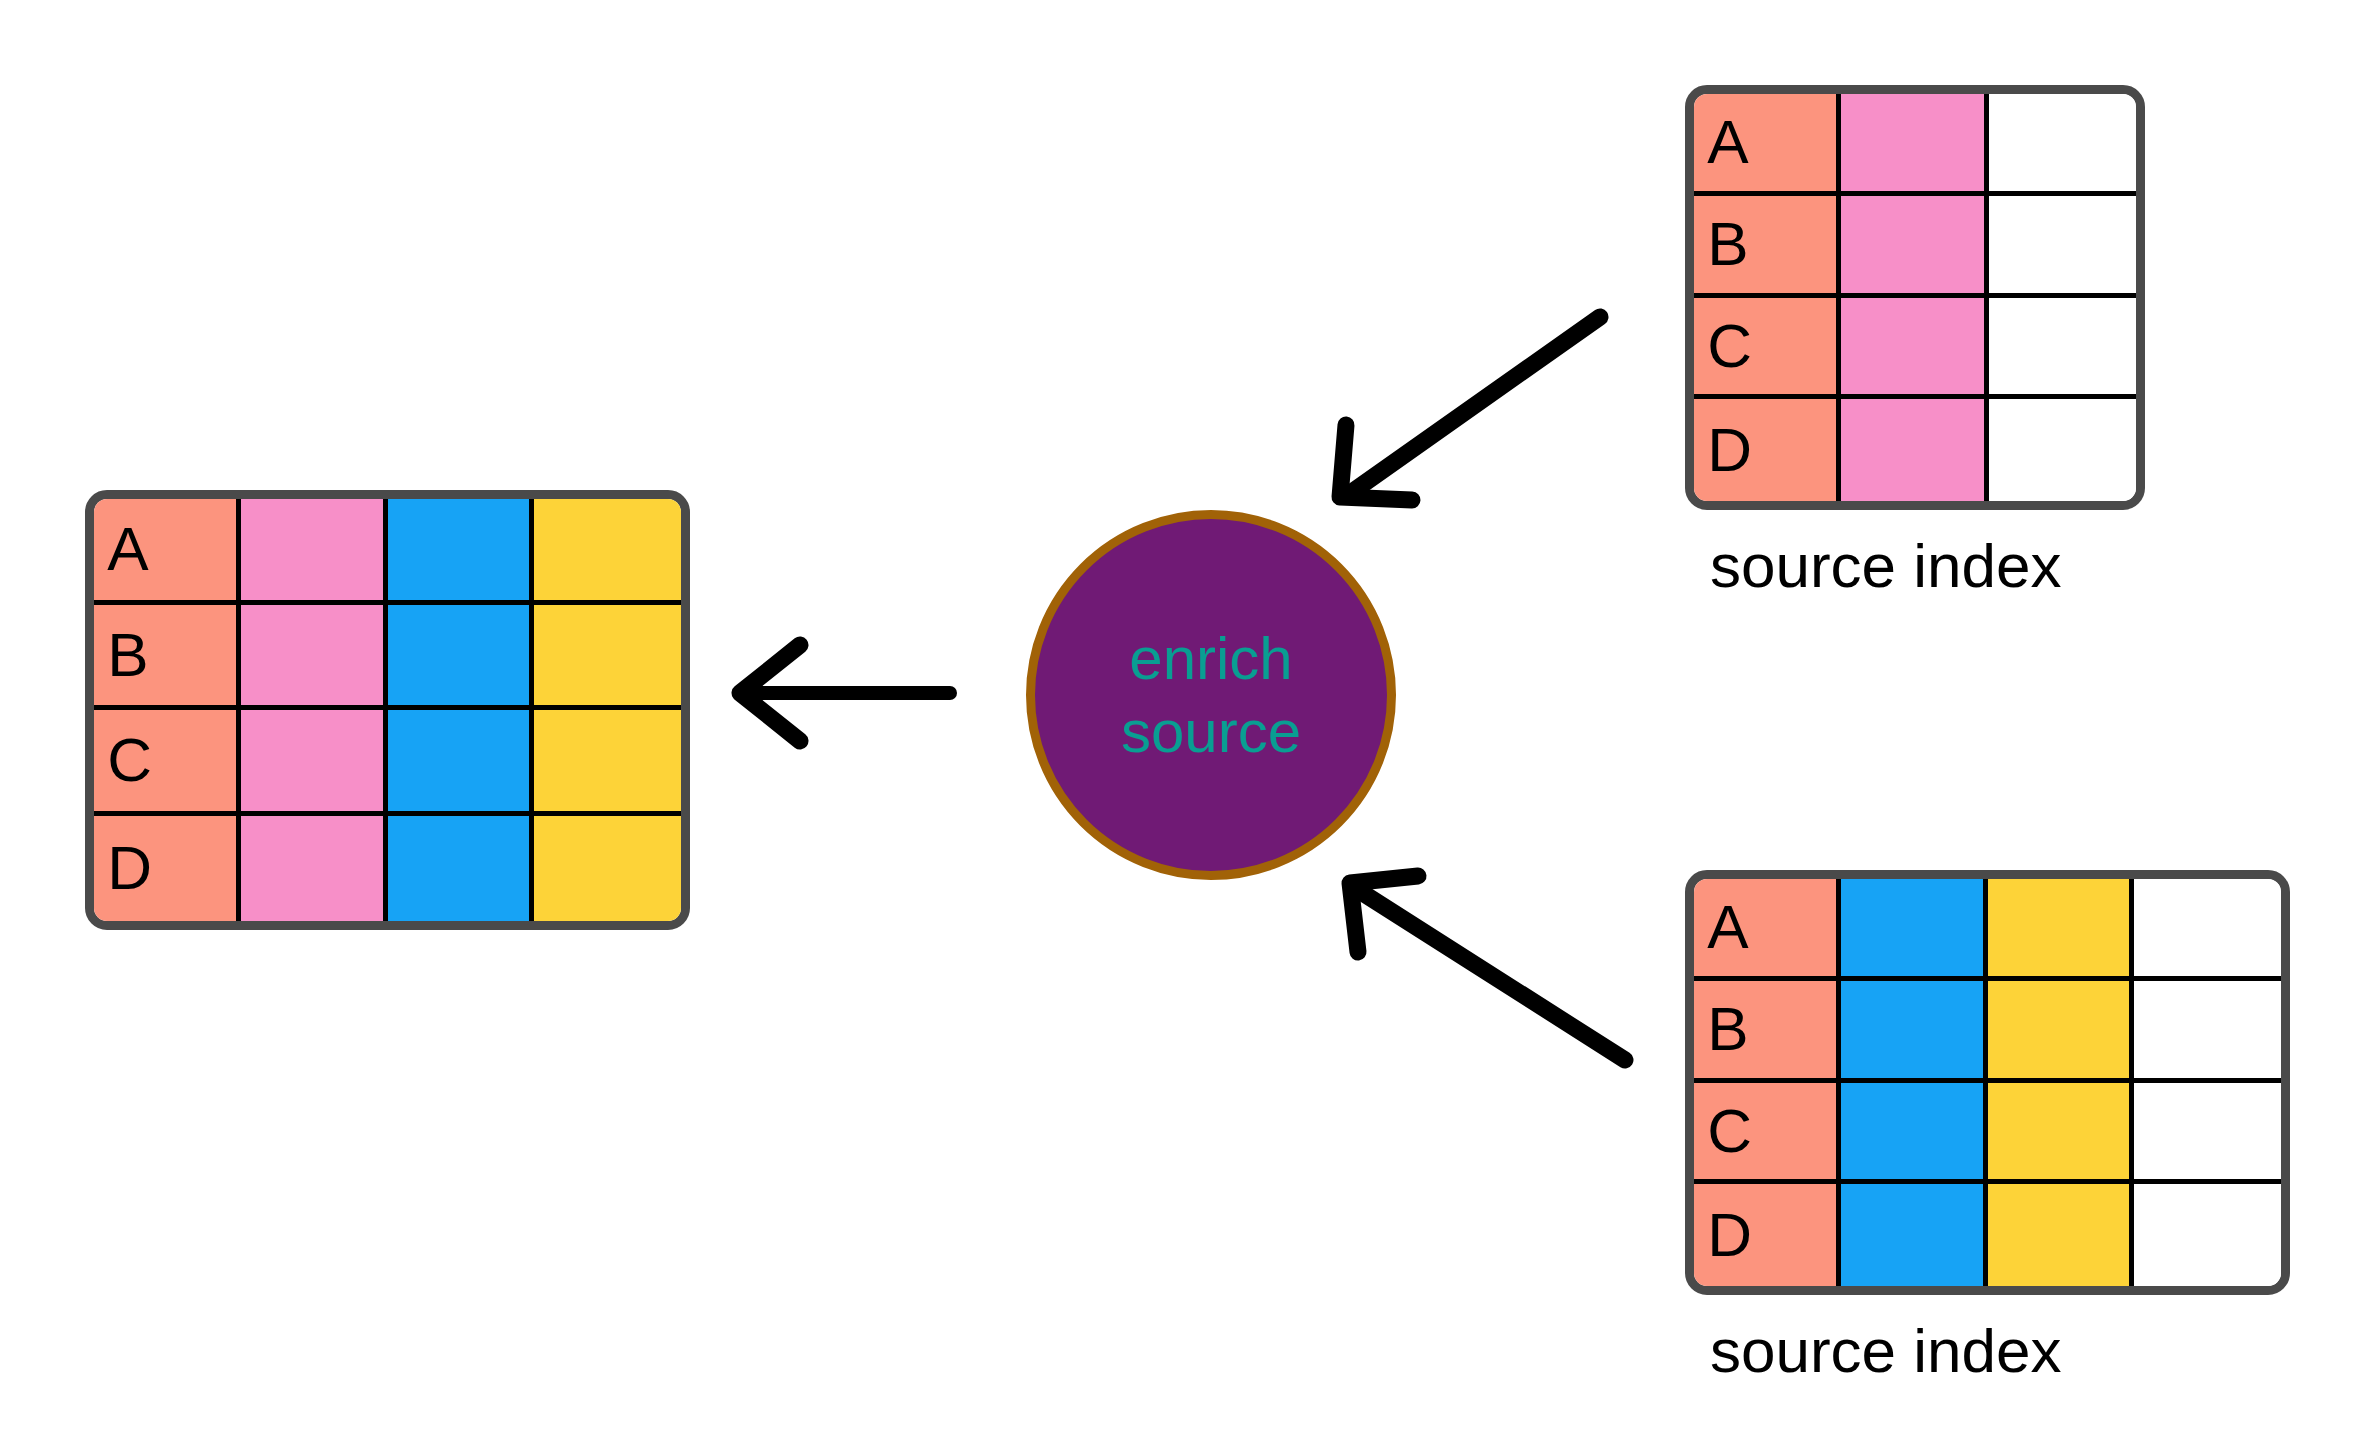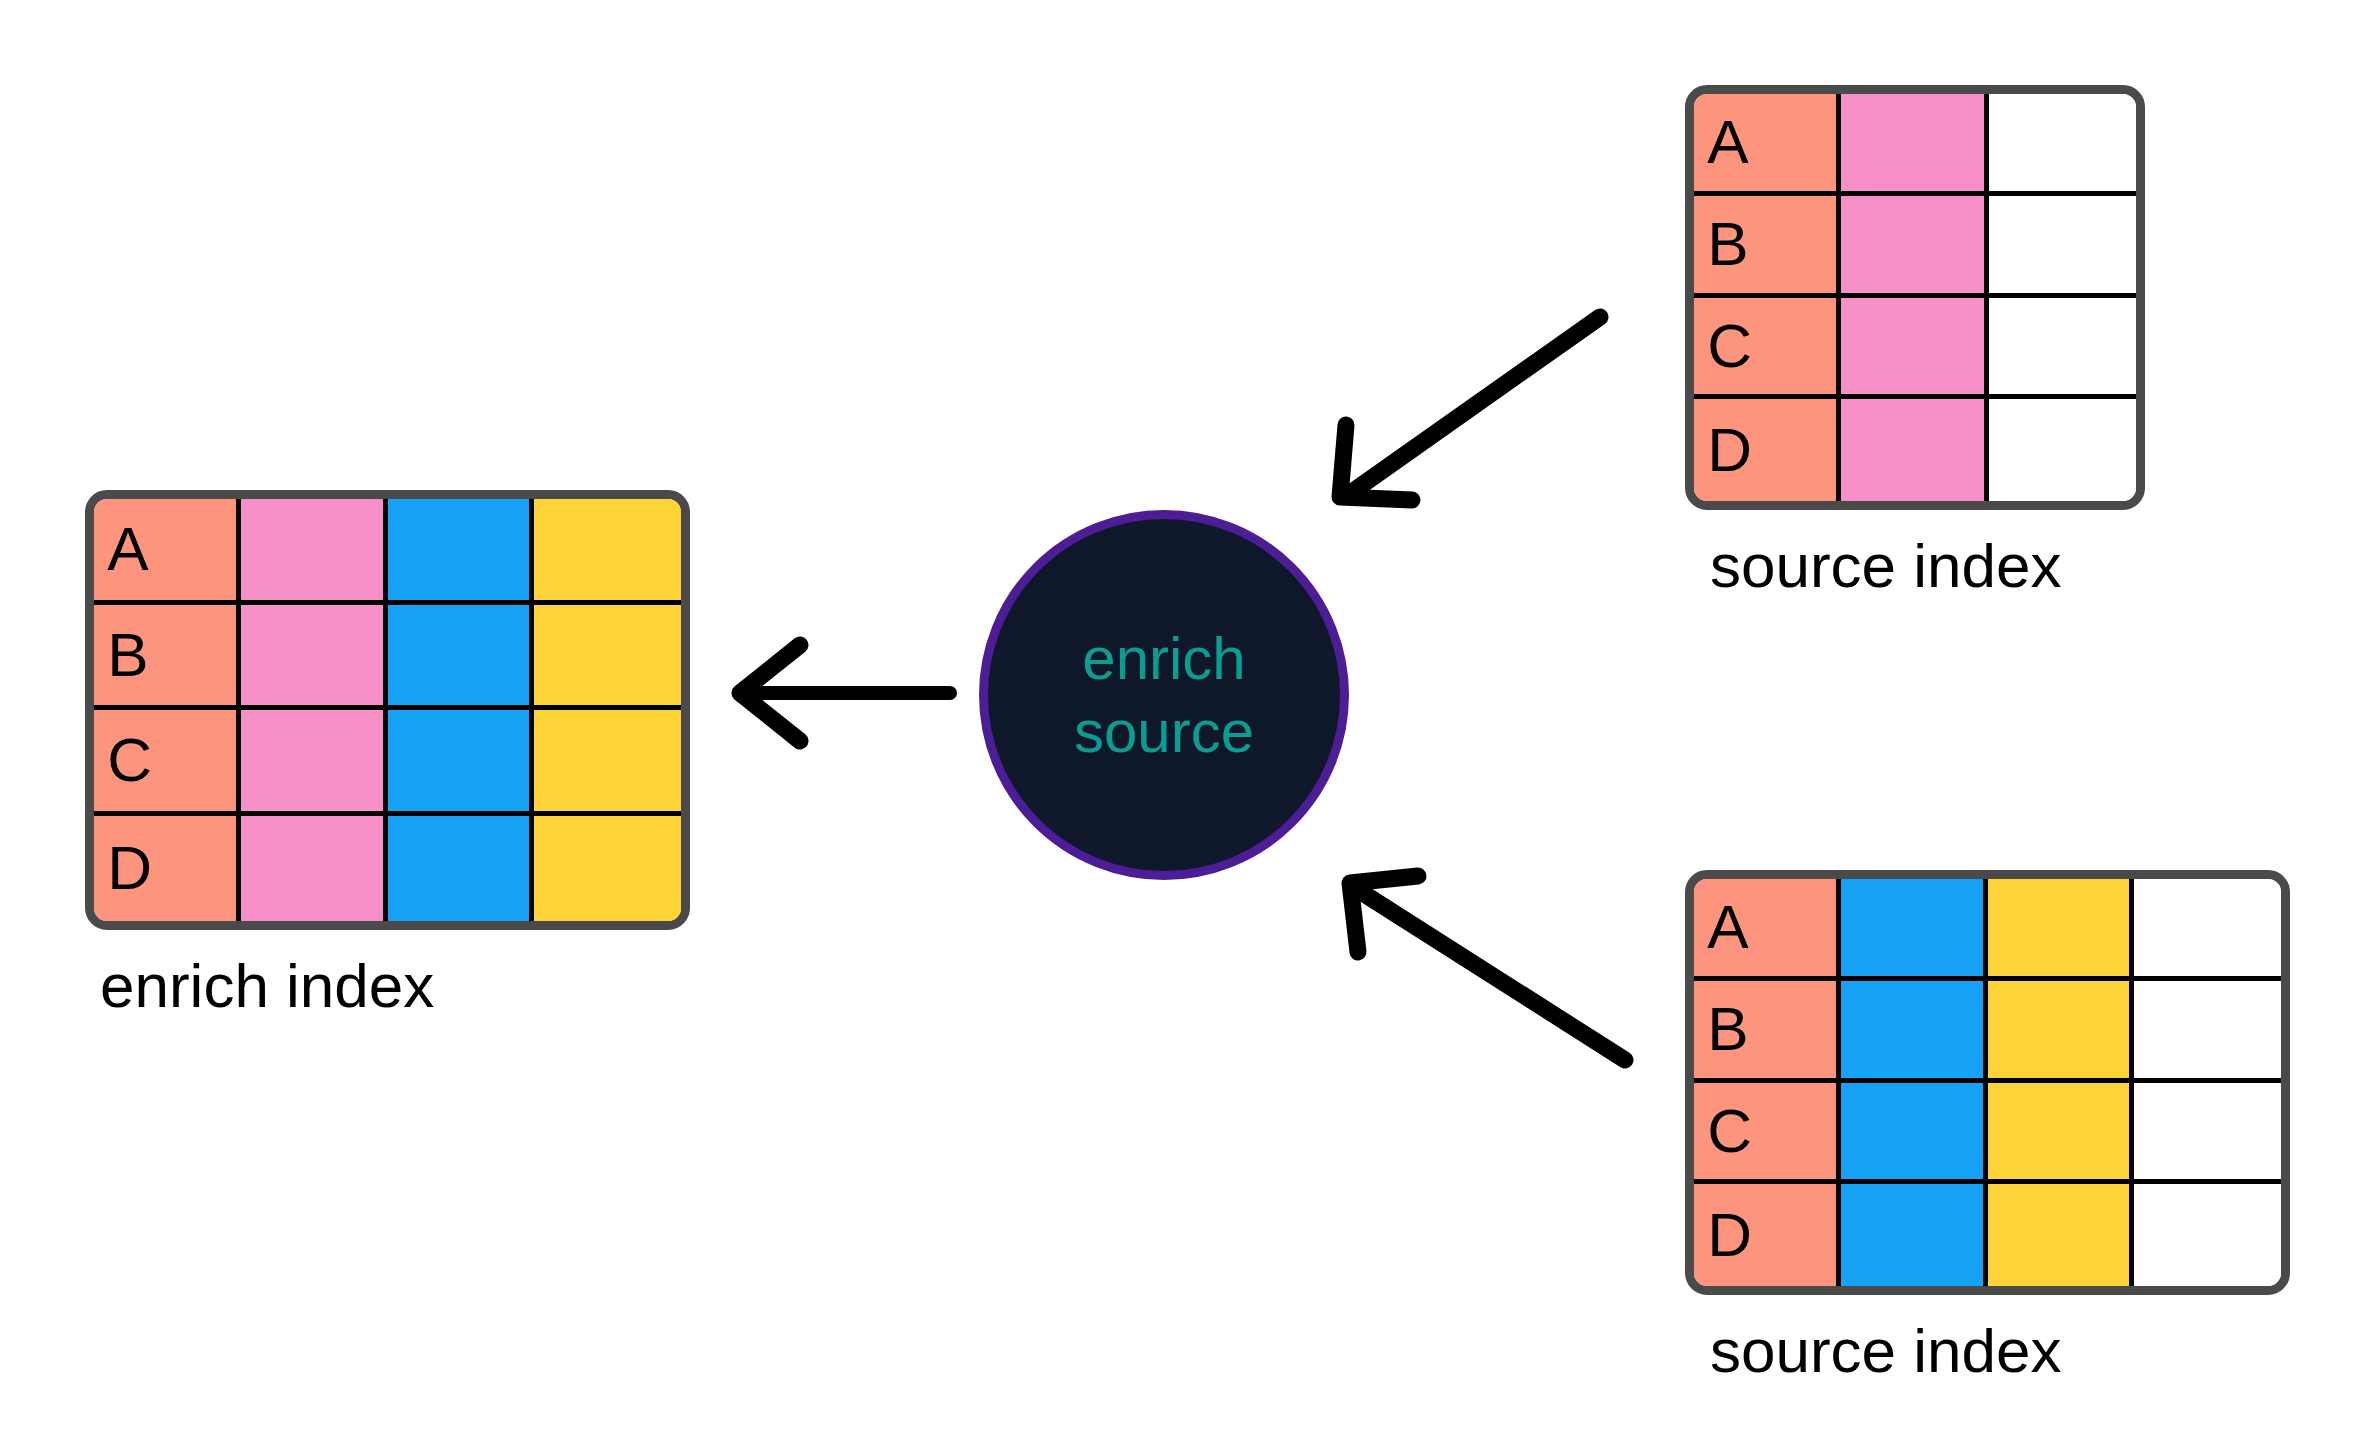--- a/index.html
+++ b/index.html
@@ -71,32 +71,32 @@
   #source-index-top-block .idx-label { padding-left: 25px; }
 
   #source-index-bottom-block { left: 1685px; top: 870px; }
   #source-index-bottom-block .idx-table { width: 605px; height: 425px;
       grid-template-columns: repeat(4, 1fr); grid-template-rows: repeat(4, 1fr); }
   #source-index-bottom-block .idx-label { padding-left: 25px; }
 
   
   #enrich-policy-node {
     position: absolute;
-    left: 979px;
+    left: 1026px;
     top: 510px;
     width: 370px;
     height: 370px;
     border-radius: 50%;
-    border: 9px solid #4c1d95;
+    border: 9px solid #a16207;
     box-sizing: border-box;
     display: flex;
     flex-direction: column;
     align-items: center;
     justify-content: center;
-    background: #0f172a;
+    background: #701a75;
   }
   #enrich-policy-node .policy-line {
     font-size: 60px;
     line-height: 1.22;
     color: #099e92;
     font-family: "Liberation Sans", sans-serif;
   }
 
   
   .arrow-layer {
@@ -128,21 +128,20 @@
       <div class="idx-cell" style="background:#fc947e">C</div>
       <div class="idx-cell" style="background:#f78fc8"></div>
       <div class="idx-cell" style="background:#17a3f5"></div>
       <div class="idx-cell last-col" style="background:#fdd338"></div>
 
       <div class="idx-cell last-row" style="background:#fc947e">D</div>
       <div class="idx-cell last-row" style="background:#f78fc8"></div>
       <div class="idx-cell last-row" style="background:#17a3f5"></div>
       <div class="idx-cell last-row last-col" style="background:#fdd338"></div>
     </div>
-    <div class="idx-label">enrich index</div>
   </div>
 
   <div id="enrich-policy-node">
     <div class="policy-line">enrich</div>
     <div class="policy-line">source</div>
   </div>
 
   <div class="idx-block" id="source-index-top-block">
     <div class="idx-table">
       <div class="idx-cell" style="background:#fc947e">A</div>

